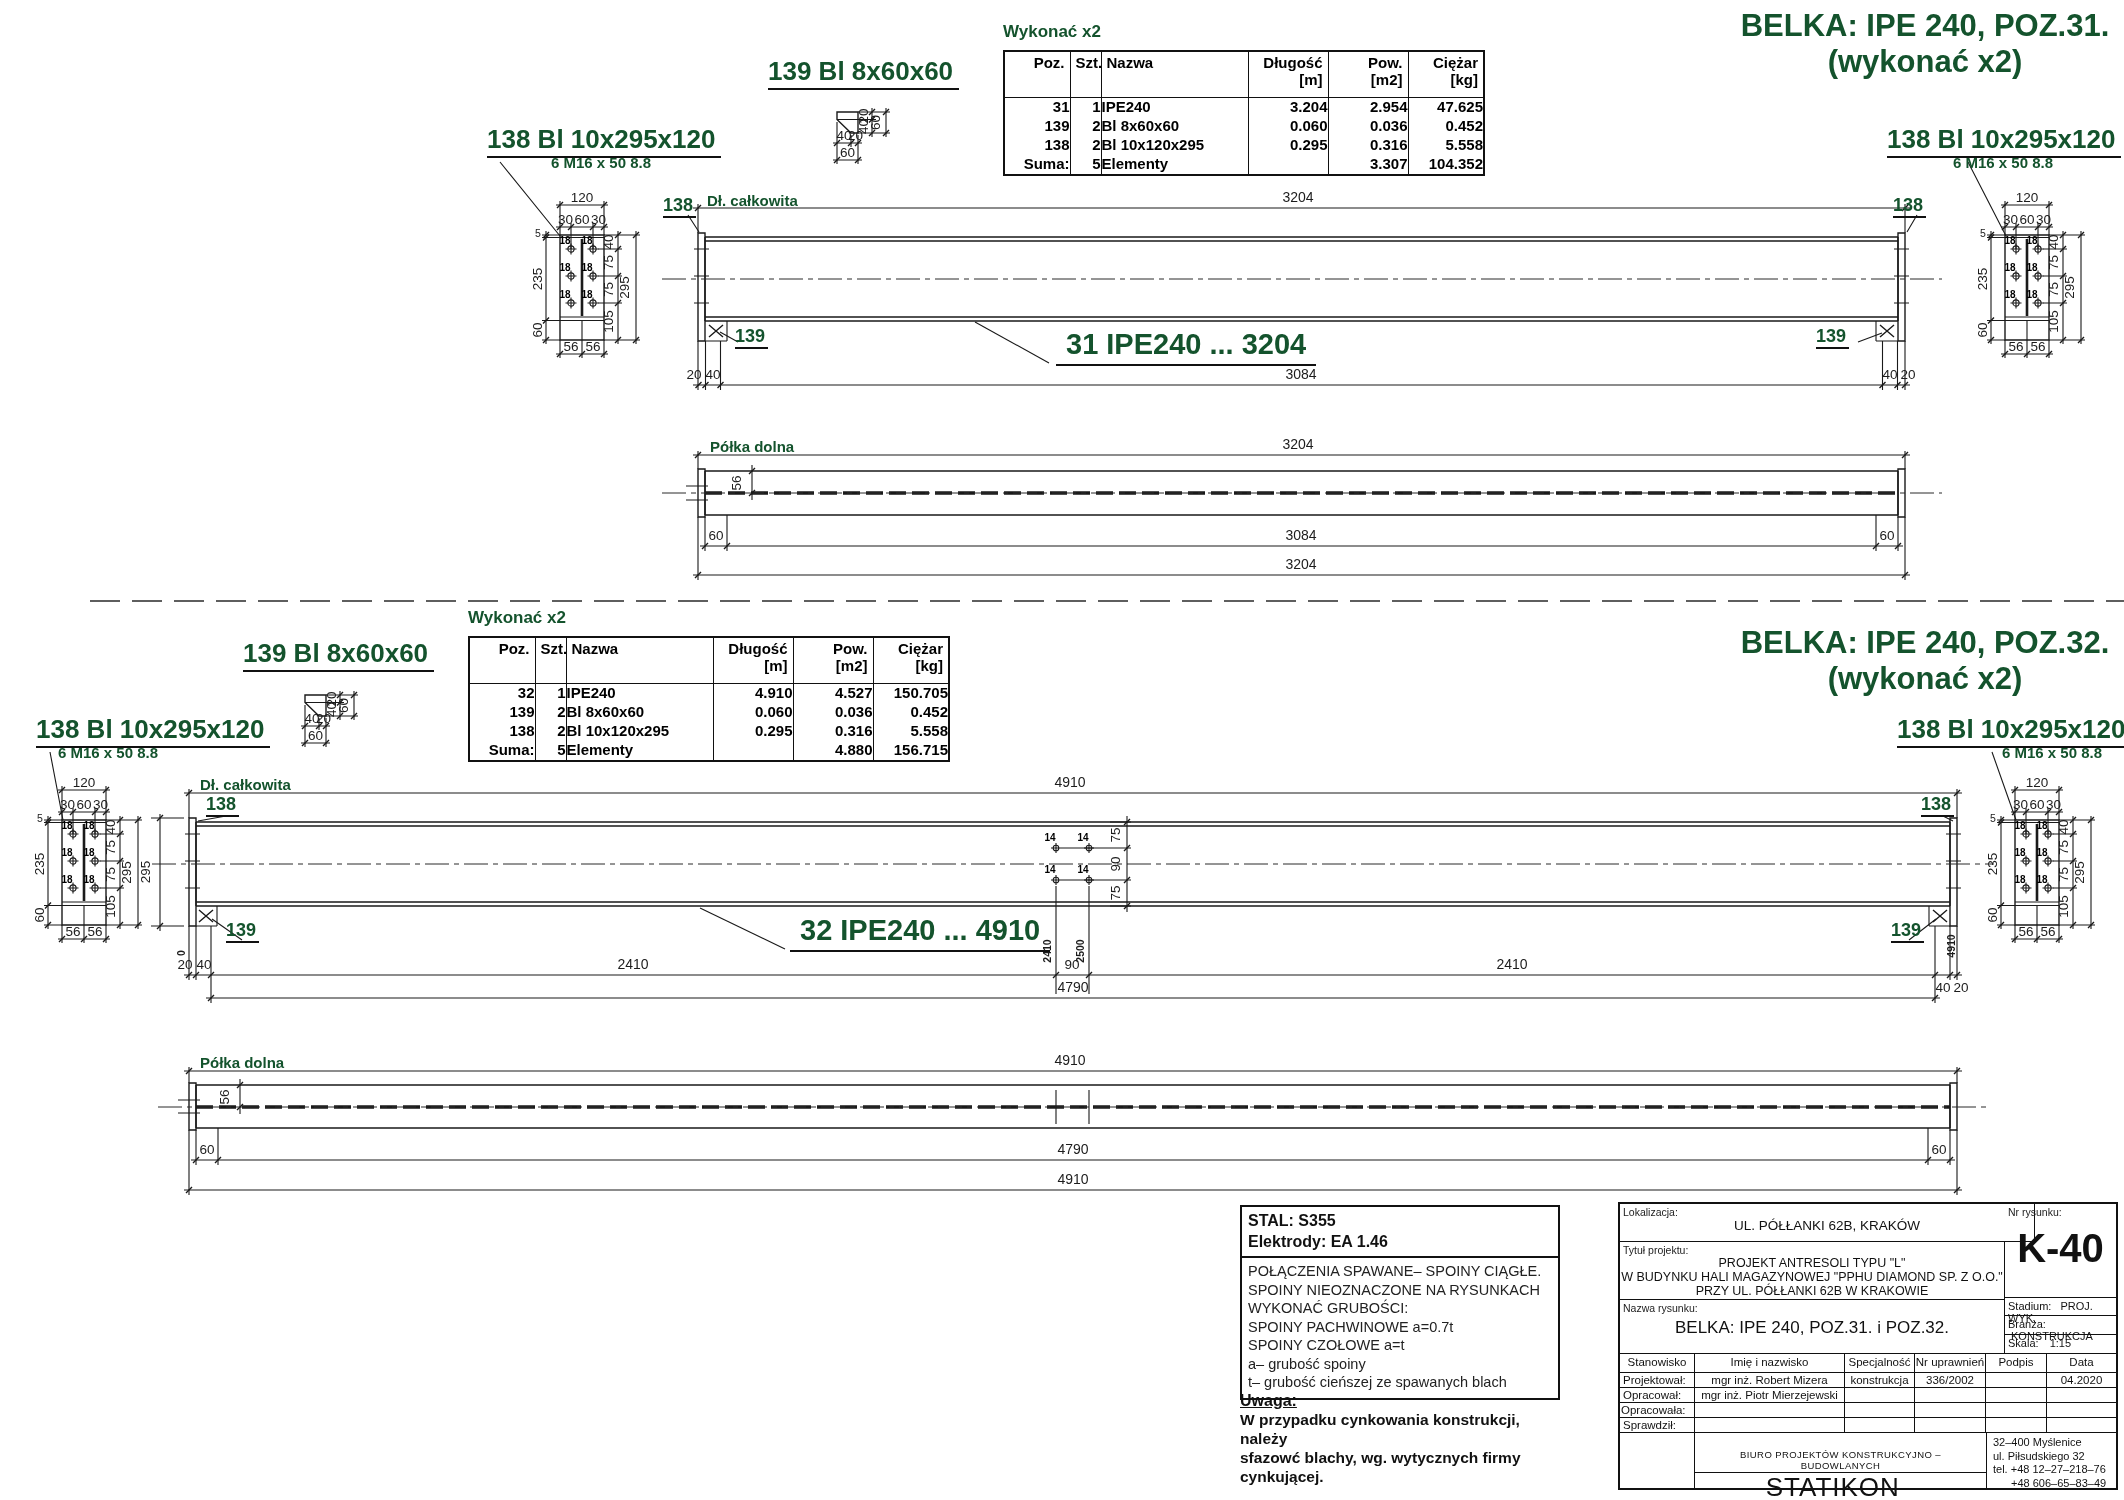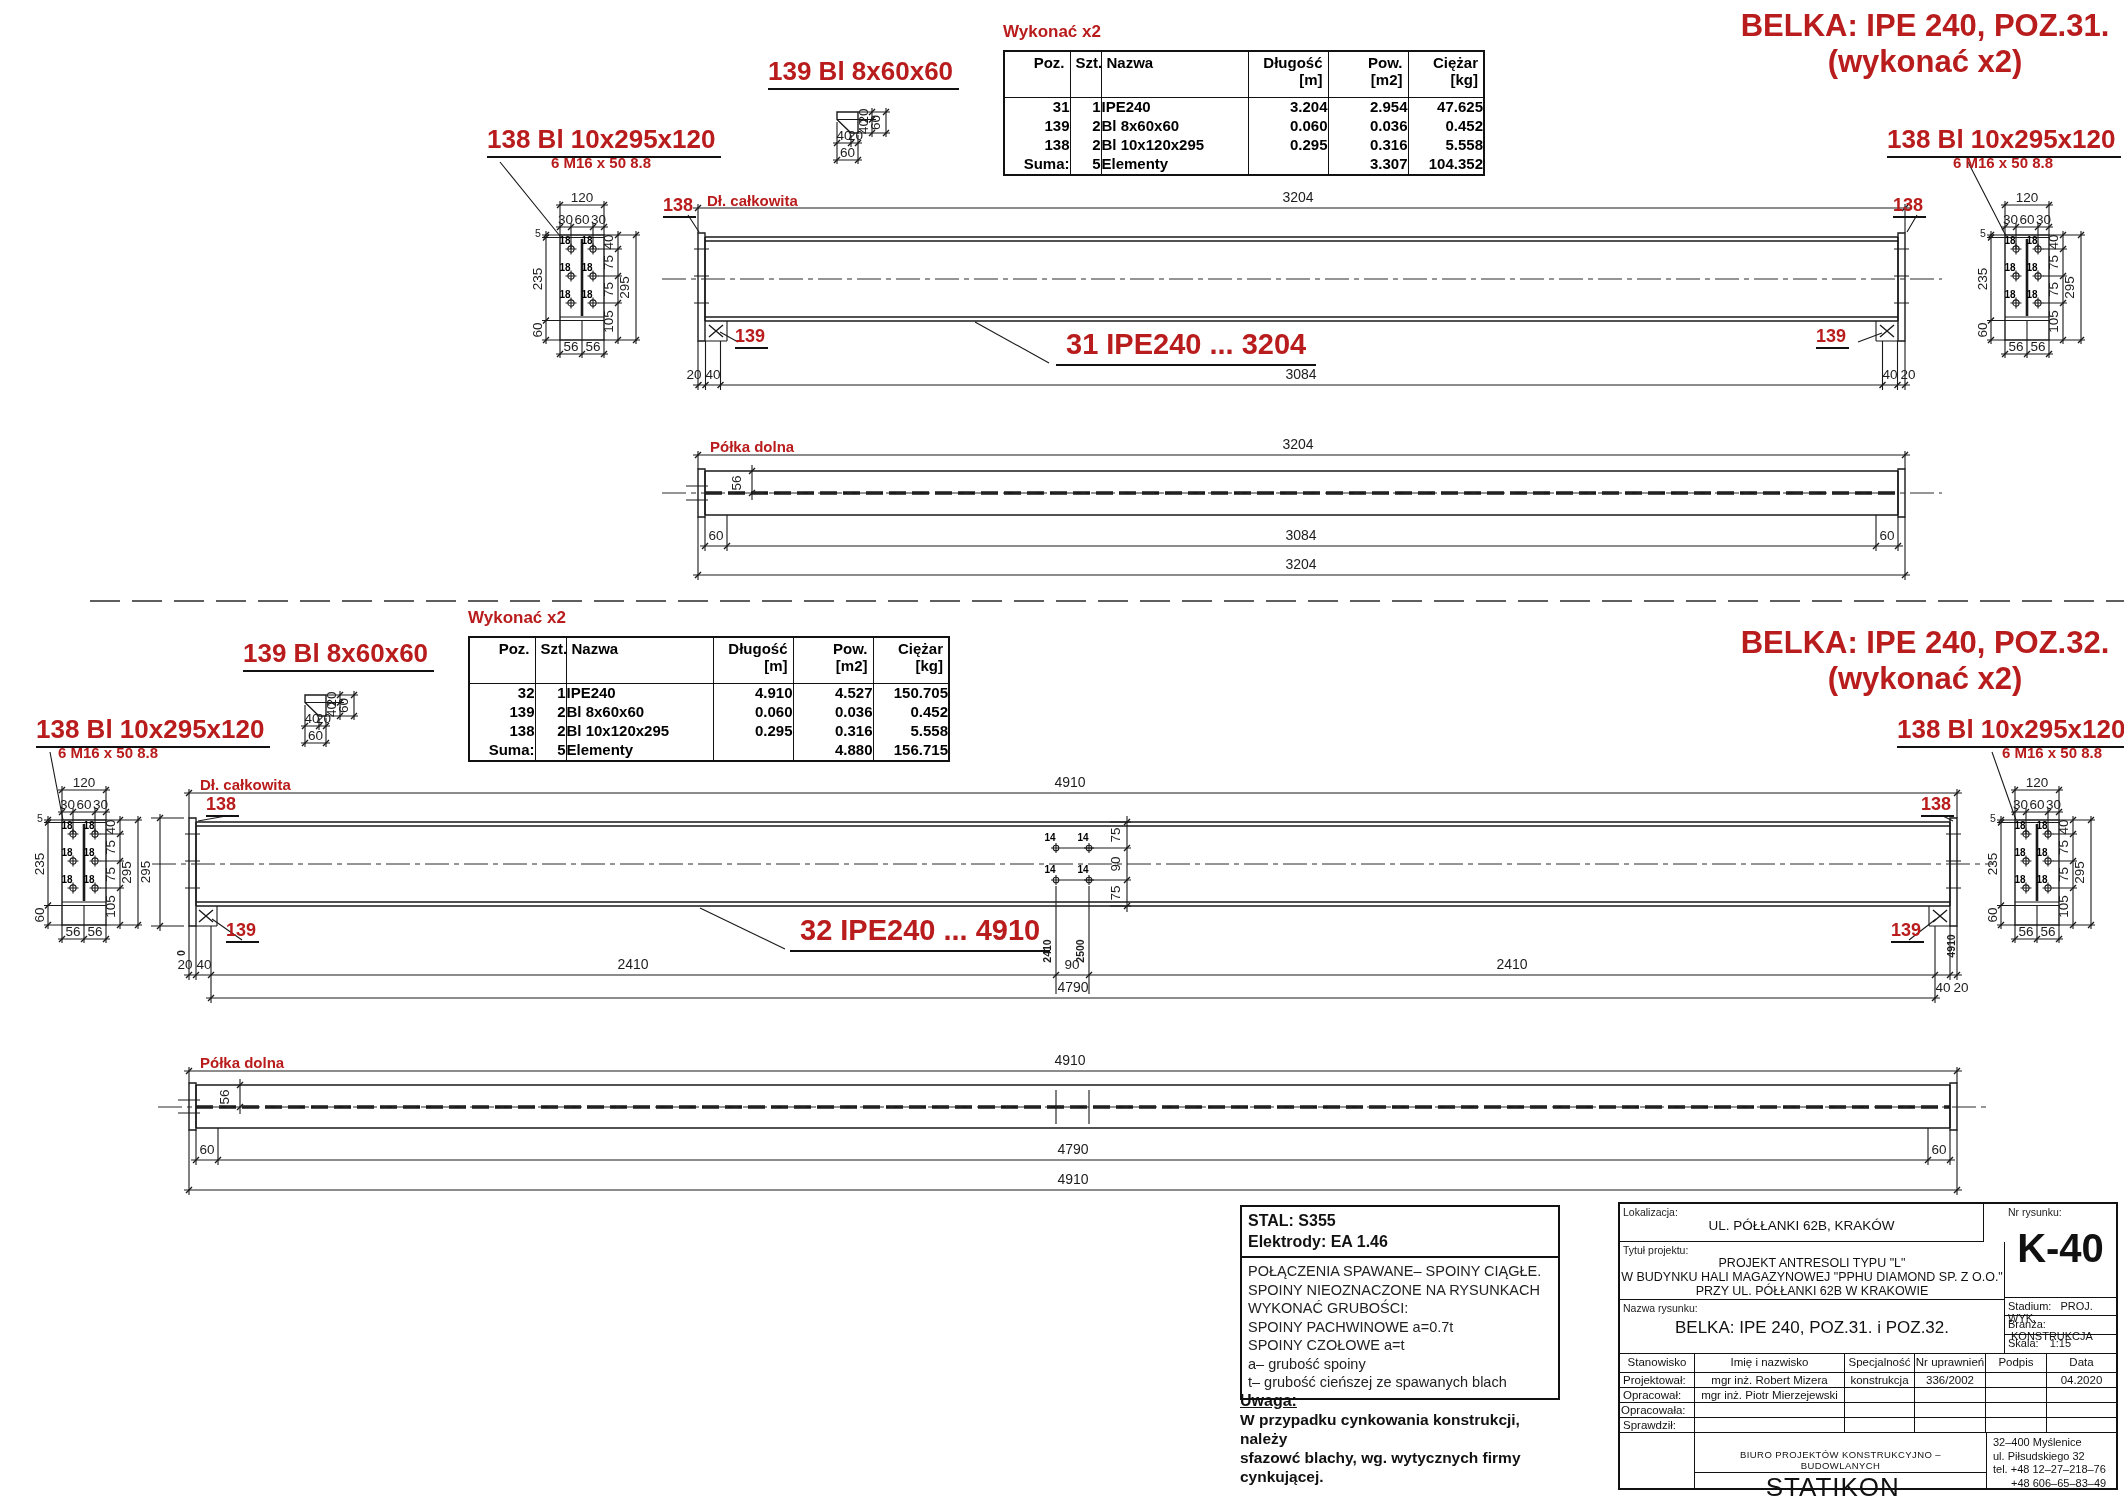--- a/index.html
+++ b/index.html
@@ -10,21 +10,21 @@
   .s13{fill:none;stroke:#1a1a1a;stroke-width:1.4px;}
   .thk{fill:none;stroke:#1a1a1a;stroke-width:2.6px;}
   .seam{fill:none;stroke:#1a1a1a;stroke-width:3.4px;stroke-dasharray:17 6;}
   .cl{fill:none;stroke:#2a2a2a;stroke-width:1px;stroke-dasharray:24 5 5 5;}
   .sep{fill:none;stroke:#2a2a2a;stroke-width:1.6px;stroke-dasharray:30 12;}
   text{font-family:"Liberation Sans",sans-serif;fill:#1c1c1c;}
   .dim{font-size:13.5px;}
   .dimb{font-size:14px;}
   .dimsm{font-size:10.5px;}
   .hole{font-size:10px;font-weight:bold;fill:#000;}
-  .lbl{position:absolute;white-space:nowrap;color:#b91c1c;}
+  .lbl{position:absolute;white-space:nowrap;color:#14532d;}
   .big-title{font-size:31px;font-weight:bold;width:400px;text-align:center;}
   .det-title{font-size:26px;font-weight:bold;border-bottom:2.5px solid #111;padding:0 6px 1px 0;}
   .bolt{font-size:15px;font-weight:bold;}
   .viewlbl{font-size:15px;font-weight:bold;}
   .ref{font-size:18px;font-weight:bold;border-bottom:2px solid #111;padding:0 3px 0 0;}
   .des{font-size:29px;font-weight:bold;border-bottom:2.5px solid #111;padding:0 10px 3px 10px;}
   .bom-make{font-size:17px;font-weight:bold;}
   table.bom{position:absolute;border-collapse:collapse;table-layout:fixed;
             font-size:15px;font-weight:bold;color:#000;}
   table.bom td{border-left:1.6px solid #111;border-right:1.6px solid #111;overflow:hidden;}
@@ -435,21 +435,21 @@
     <span style="display:block">t–  grubość cieńszej ze spawanych blach</span>
   </div>
 </div>
 <div id="uwaga">
   <span class="ut" style="display:block">Uwaga:</span>
   <span class="ul" style="display:block">W przypadku cynkowania konstrukcji, należy</span>
   <span class="ul" style="display:block">sfazowć blachy, wg. wytycznych firmy cynkującej.</span>
 </div>
 
 <div id="tblock">
-  <div class="tb-cell" style="left:0;top:0;width:364px;height:38px;">
+  <div class="tb-cell" style="left:0;top:0;width:415px;height:38px;">
     <span class="tb-lab">Lokalizacja:</span>
     <span class="tb-center" style="font-size:13.5px;">UL. PÓŁŁANKI 62B, KRAKÓW</span>
   </div>
   <div class="tb-cell" style="left:0;top:38px;width:385px;height:58px;">
     <span class="tb-lab">Tytuł projektu:</span>
     <span class="tb-center" style="font-size:12.5px;line-height:14px;">PROJEKT ANTRESOLI TYPU "L"</span>
     <span class="tb-center" style="font-size:12.5px;line-height:14px;">W BUDYNKU HALI MAGAZYNOWEJ "PPHU DIAMOND SP. Z O.O."</span>
     <span class="tb-center" style="font-size:12.5px;line-height:14px;">PRZY UL. PÓŁŁANKI 62B W KRAKOWIE</span>
   </div>
   <div class="tb-cell" style="left:0;top:96px;width:385px;height:54px;">

